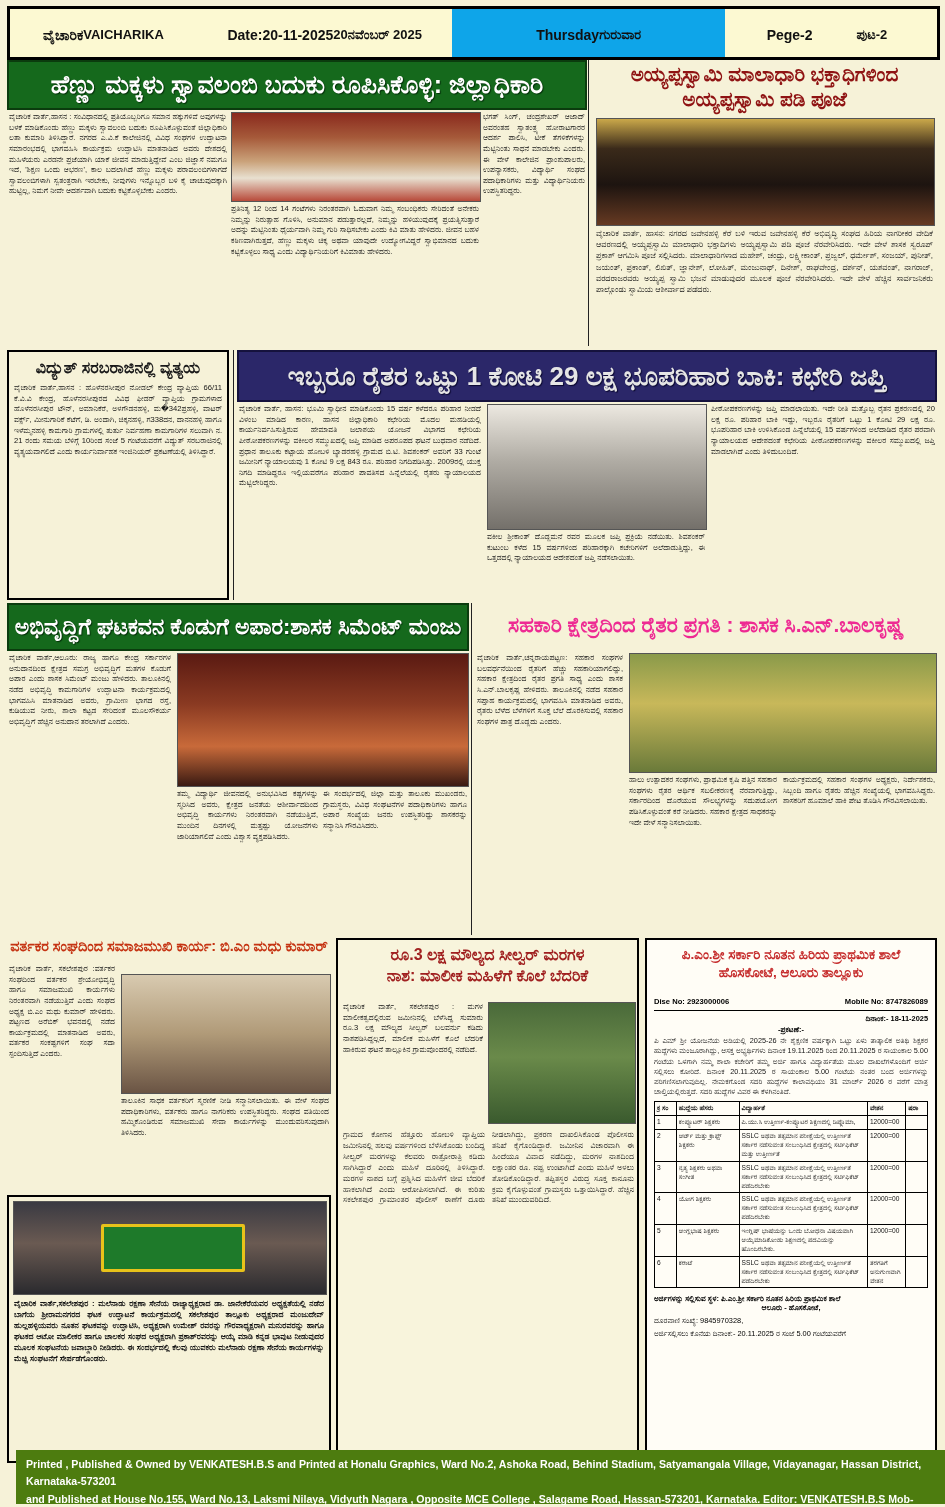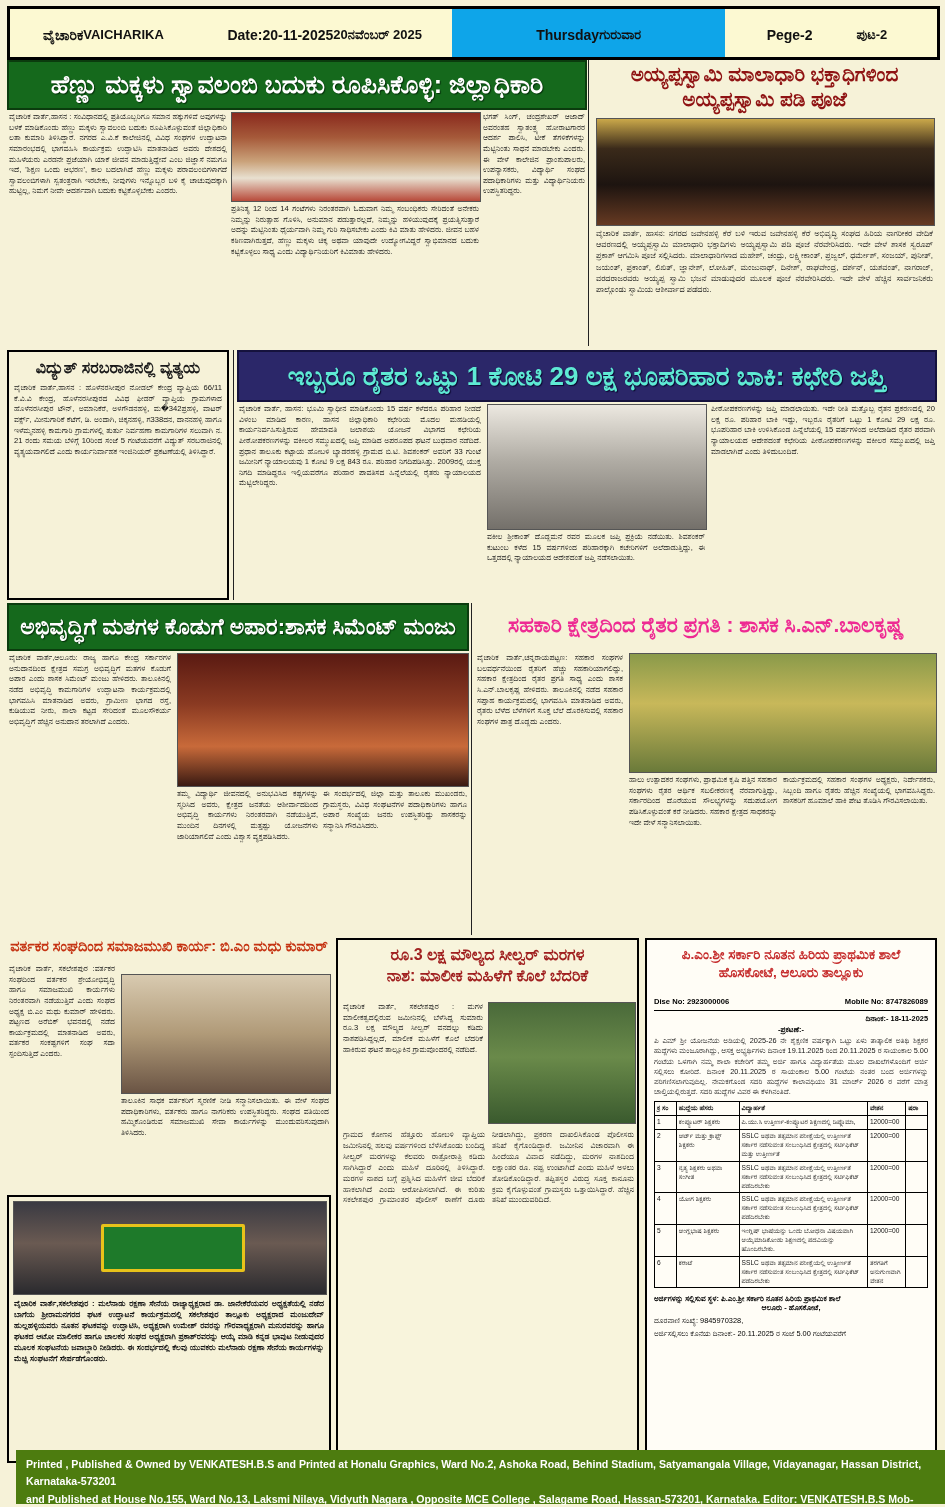--- a/index.html
+++ b/index.html
@@ -14,21 +14,21 @@
   .mh-cell{display:flex;justify-content:center;padding:18px 8px;}
   .mh-brand{width:20%;}
   .mh-date{width:28%;text-align:center;}
   .mh-day{width:30%;text-align:center;background:#0ea5e9;}
   .mh-page{width:22%;text-align:left;padding-right:16px;gap:44px;}
   .mh-top{font-weight:bold;font-size:14px;color:#111;}
   .mh-bot{font-weight:bold;font-size:13px;color:#111;}
   
   .bar-green{background:#15691c;border:2px solid #0b3c0e;color:#fff;display:flex;align-items:center;justify-content:center;
              font-weight:bold;text-shadow:1px 1px 1px #05300a;}
-  .bar-navy{background:#2b2769;border:2px solid #15123d;color:#5eead4;display:flex;align-items:center;justify-content:center;
+  .bar-navy{background:#2b2769;border:2px solid #15123d;color:#e5e5e5;display:flex;align-items:center;justify-content:center;
             font-weight:bold;text-shadow:1px 1px 1px #0a0830;}
   .hl-red{color:#8f1313;font-weight:bold;text-align:center;line-height:1.25;}
   .hl-magenta{color:#ee2a93;font-weight:bold;text-align:center;line-height:1.2;}
   .hl-orange{color:#c53312;font-weight:bold;text-align:center;}
   .hl-darkred{color:#a02020;font-weight:bold;text-align:center;line-height:1.3;}
   .boxed{border:2px solid #000;}
   
   .photo{border:1px solid #555;}
   .photo1{background:linear-gradient(180deg,#8a2a1e 0%,#a65a3a 28%,#caa27a 55%,#e8e0d0 74%,#b84a3a 100%);}
   .photo2{background:linear-gradient(180deg,#caa84a 0%,#3a2a1a 28%,#1d1410 62%,#663a22 100%);}
@@ -100,21 +100,21 @@
 
   <div class="abs" style="left:237px;top:350px;width:700px;height:250px;">
     <div class="bar-navy" style="height:48px;font-size:26px;">ಇಬ್ಬರೂ ರೈತರ ಒಟ್ಟು 1 ಕೋಟಿ 29 ಲಕ್ಷ ಭೂಪರಿಹಾರ ಬಾಕಿ: ಕಛೇರಿ ಜಪ್ತಿ</div>
     <div class="abs body-text" style="left:2px;top:54px;width:242px;height:194px;">ವೈಚಾರಿಕ ವಾರ್ತೆ, ಹಾಸನ: ಭೂಮಿ ಸ್ವಾಧೀನ ಮಾಡಿಕೊಂಡು 15 ವರ್ಷ ಕಳೆದರೂ ಪರಿಹಾರ ನೀಡದೆ ವಿಳಂಬ ಮಾಡಿದ ಕಾರಣ, ಹಾಸನ ಜಿಲ್ಲಾಧಿಕಾರಿ ಕಛೇರಿಯ ಮೊದಲ ಮಹಡಿಯಲ್ಲಿ ಕಾರ್ಯನಿರ್ವಹಿಸುತ್ತಿರುವ ಹೇಮಾವತಿ ಜಲಾಶಯ ಯೋಜನೆ ವಿಭಾಗದ ಕಛೇರಿಯ ಪೀಠೋಪಕರಣಗಳನ್ನು ವಕೀಲರ ಸಮ್ಮುಖದಲ್ಲಿ ಜಪ್ತಿ ಮಾಡಿದ ಅಪರೂಪದ ಘಟನೆ ಬುಧವಾರ ನಡೆದಿದೆ. ಪ್ರಧಾನ ತಾಲೂಕು ಕಟ್ಟಾಯ ಹೋಬಳಿ ಬ್ಯಾಡರಹಳ್ಳಿ ಗ್ರಾಮದ ಬಿ.ಟಿ. ಶಿವಶಂಕರ್ ಅವರಿಗೆ 33 ಗುಂಟೆ ಜಮೀನಿಗೆ ನ್ಯಾಯಾಲಯವು 1 ಕೋಟಿ 9 ಲಕ್ಷ 843 ರೂ. ಪರಿಹಾರ ನಿಗದಿಪಡಿಸಿತ್ತು. 2009ರಲ್ಲಿ ಯುಕ್ತ ನಿಗದಿ ಮಾಡಿದ್ದರೂ ಇಲ್ಲಿಯವರೆಗೂ ಪರಿಹಾರ ಪಾವತಿಸದ ಹಿನ್ನೆಲೆಯಲ್ಲಿ ರೈತರು ನ್ಯಾಯಾಲಯದ ಮೆಟ್ಟಿಲೇರಿದ್ದರು.</div>
     <div class="abs photo photo3" style="left:250px;top:54px;width:218px;height:124px;"></div>
     <div class="abs body-text" style="left:250px;top:182px;width:218px;height:66px;">ವಕೀಲ ಶ್ರೀಕಾಂತ್ ದೊಡ್ಡಮನೆ ರವರ ಮೂಲಕ ಜಪ್ತಿ ಪ್ರಕ್ರಿಯೆ ನಡೆಯಿತು. ಶಿವಶಂಕರ್ ಕುಟುಂಬ ಕಳೆದ 15 ವರ್ಷಗಳಿಂದ ಪರಿಹಾರಕ್ಕಾಗಿ ಕಚೇರಿಗಳಿಗೆ ಅಲೆದಾಡುತ್ತಿದ್ದು, ಈ ಒತ್ತಡದಲ್ಲಿ ನ್ಯಾಯಾಲಯದ ಆದೇಶದಂತೆ ಜಪ್ತಿ ನಡೆಸಲಾಯಿತು.</div>
     <div class="abs body-text" style="left:474px;top:54px;width:224px;height:194px;">ಪೀಠೋಪಕರಣಗಳನ್ನು ಜಪ್ತಿ ಮಾಡಲಾಯಿತು. ಇದೇ ರೀತಿ ಮತ್ತೊಬ್ಬ ರೈತನ ಪ್ರಕರಣದಲ್ಲಿ 20 ಲಕ್ಷ ರೂ. ಪರಿಹಾರ ಬಾಕಿ ಇದ್ದು, ಇಬ್ಬರೂ ರೈತರಿಗೆ ಒಟ್ಟು 1 ಕೋಟಿ 29 ಲಕ್ಷ ರೂ. ಭೂಪರಿಹಾರ ಬಾಕಿ ಉಳಿಸಿಕೊಂಡ ಹಿನ್ನೆಲೆಯಲ್ಲಿ 15 ವರ್ಷಗಳಿಂದ ಅಲೆದಾಡಿದ ರೈತರ ಪರವಾಗಿ ನ್ಯಾಯಾಲಯದ ಆದೇಶದಂತೆ ಕಛೇರಿಯ ಪೀಠೋಪಕರಣಗಳನ್ನು ವಕೀಲರ ಸಮ್ಮುಖದಲ್ಲಿ ಜಪ್ತಿ ಮಾಡಲಾಗಿದೆ ಎಂದು ತಿಳಿದುಬಂದಿದೆ.</div>
   </div>
 
   <div class="abs" style="left:7px;top:603px;width:462px;height:332px;">
-    <div class="bar-green" style="height:44px;font-size:22px;">ಅಭಿವೃದ್ಧಿಗೆ ಮತಗಳ ಕೊಡುಗೆ ಅಪಾರ:ಶಾಸಕ ಸಿಮೆಂಟ್ ಮಂಜು</div>
+    <div class="bar-green" style="height:44px;font-size:22px;">ಅಭಿವೃದ್ಧಿಗೆ ಘಟಕವನ ಕೊಡುಗೆ ಅಪಾರ:ಶಾಸಕ ಸಿಮೆಂಟ್ ಮಂಜು</div>
     <div class="abs body-text" style="left:2px;top:50px;width:162px;height:278px;">ವೈಚಾರಿಕ ವಾರ್ತೆ,ಆಲೂರು: ರಾಜ್ಯ ಹಾಗೂ ಕೇಂದ್ರ ಸರ್ಕಾರಗಳ ಅನುದಾನದಿಂದ ಕ್ಷೇತ್ರದ ಸಮಗ್ರ ಅಭಿವೃದ್ಧಿಗೆ ಮತಗಳ ಕೊಡುಗೆ ಅಪಾರ ಎಂದು ಶಾಸಕ ಸಿಮೆಂಟ್ ಮಂಜು ಹೇಳಿದರು. ತಾಲೂಕಿನಲ್ಲಿ ನಡೆದ ಅಭಿವೃದ್ಧಿ ಕಾಮಗಾರಿಗಳ ಉದ್ಘಾಟನಾ ಕಾರ್ಯಕ್ರಮದಲ್ಲಿ ಭಾಗವಹಿಸಿ ಮಾತನಾಡಿದ ಅವರು, ಗ್ರಾಮೀಣ ಭಾಗದ ರಸ್ತೆ, ಕುಡಿಯುವ ನೀರು, ಶಾಲಾ ಕಟ್ಟಡ ಸೇರಿದಂತೆ ಮೂಲಸೌಕರ್ಯ ಅಭಿವೃದ್ಧಿಗೆ ಹೆಚ್ಚಿನ ಅನುದಾನ ತರಲಾಗಿದೆ ಎಂದರು.</div>
     <div class="abs photo photo4" style="left:170px;top:50px;width:290px;height:132px;"></div>
     <div class="abs body-text" style="left:170px;top:186px;width:141px;height:142px;">ತಮ್ಮ ವಿದ್ಯಾರ್ಥಿ ಜೀವನದಲ್ಲಿ ಅನುಭವಿಸಿದ ಕಷ್ಟಗಳನ್ನು ಸ್ಮರಿಸಿದ ಅವರು, ಕ್ಷೇತ್ರದ ಜನತೆಯ ಆಶೀರ್ವಾದದಿಂದ ಅಭಿವೃದ್ಧಿ ಕಾರ್ಯಗಳು ನಿರಂತರವಾಗಿ ನಡೆಯುತ್ತಿವೆ, ಮುಂದಿನ ದಿನಗಳಲ್ಲಿ ಮತ್ತಷ್ಟು ಯೋಜನೆಗಳು ಜಾರಿಯಾಗಲಿವೆ ಎಂದು ವಿಶ್ವಾಸ ವ್ಯಕ್ತಪಡಿಸಿದರು.</div>
     <div class="abs body-text" style="left:316px;top:186px;width:144px;height:142px;">ಈ ಸಂದರ್ಭದಲ್ಲಿ ಜಿಲ್ಲಾ ಮತ್ತು ತಾಲೂಕು ಮುಖಂಡರು, ಗ್ರಾಮಸ್ಥರು, ವಿವಿಧ ಸಂಘಟನೆಗಳ ಪದಾಧಿಕಾರಿಗಳು ಹಾಗೂ ಅಪಾರ ಸಂಖ್ಯೆಯ ಜನರು ಉಪಸ್ಥಿತರಿದ್ದು ಶಾಸಕರನ್ನು ಸನ್ಮಾನಿಸಿ ಗೌರವಿಸಿದರು.</div>
   </div>
 
   <div class="abs vrule" style="left:471px;top:603px;height:332px;"></div>
 
   <div class="abs" style="left:475px;top:603px;width:462px;height:332px;">
     <div class="hl-magenta" style="font-size:21px;height:44px;display:flex;align-items:center;justify-content:center;">ಸಹಕಾರಿ ಕ್ಷೇತ್ರದಿಂದ ರೈತರ ಪ್ರಗತಿ : ಶಾಸಕ ಸಿ.ಎನ್.ಬಾಲಕೃಷ್ಣ</div>
@@ -135,21 +135,21 @@
     <div class="abs photo photo7" style="left:4px;top:4px;width:312px;height:92px;">
       <div class="p7-banner"></div>
     </div>
     <div class="abs body-text" style="left:5px;top:102px;width:310px;height:158px;font-size:7.8px;font-weight:bold;">ವೈಚಾರಿಕ ವಾರ್ತೆ,ಸಕಲೇಶಪುರ : ಮಲೆನಾಡು ರಕ್ಷಣಾ ಸೇನೆಯ ರಾಜ್ಯಾಧ್ಯಕ್ಷರಾದ ಡಾ. ಜಾನೇಕೆರೆಯವರ ಅಧ್ಯಕ್ಷತೆಯಲ್ಲಿ ನಡೆದ ಬಾಗೆಯ ಶ್ರೀರಾಮನಗರದ ಘಟಕ ಉದ್ಘಾಟನೆ ಕಾರ್ಯಕ್ರಮದಲ್ಲಿ ಸಕಲೇಶಪುರ ತಾಲ್ಲೂಕು ಅಧ್ಯಕ್ಷರಾದ ಮಂಜುದೇವ್ ಹುಲ್ಲಹಳ್ಳಿಯವರು ನೂತನ ಘಟಕವನ್ನು ಉದ್ಘಾಟಿಸಿ, ಅಧ್ಯಕ್ಷರಾಗಿ ಉಮೇಶ್ ರವರನ್ನು ಗೌರವಾಧ್ಯಕ್ಷರಾಗಿ ಮನುರವರನ್ನು ಹಾಗೂ ಘಟಕದ ಆಟೋ ಮಾಲೀಕರ ಹಾಗೂ ಚಾಲಕರ ಸಂಘದ ಅಧ್ಯಕ್ಷರಾಗಿ ಪ್ರಕಾಶ್‌ರವರನ್ನು ಆಯ್ಕೆ ಮಾಡಿ ಕನ್ನಡ ಭಾವುಟ ನೀಡುವುದರ ಮೂಲಕ ಸಂಘಟನೆಯ ಜವಾಬ್ದಾರಿ ನೀಡಿದರು. ಈ ಸಂದರ್ಭದಲ್ಲಿ ಕೆಲವು ಯುವಕರು ಮಲೆನಾಡು ರಕ್ಷಣಾ ಸೇನೆಯ ಕಾರ್ಯಗಳನ್ನು ಮೆಚ್ಚಿ ಸಂಘಟನೆಗೆ ಸೇರ್ಪಡೆಗೊಂಡರು.</div>
   </div>
 
   <div class="abs boxed" style="left:336px;top:938px;width:303px;height:525px;box-sizing:border-box;background:#f8f4dc;">
     <div class="hl-darkred" style="font-size:16px;padding-top:5px;">ರೂ.3 ಲಕ್ಷ ಮೌಲ್ಯದ ಸೀಲ್ವರ್ ಮರಗಳ</div>
     <div class="hl-darkred" style="font-size:16px;">ನಾಶ: ಮಾಲೀಕ ಮಹಿಳೆಗೆ ಕೊಲೆ ಬೆದರಿಕೆ</div>
     <div class="abs photo photo8" style="left:150px;top:62px;width:146px;height:120px;"></div>
-    <div class="abs body-text" style="left:5px;top:62px;width:140px;height:120px;">ವೈಚಾರಿಕ ವಾರ್ತೆ, ಸಕಲೇಶಪುರ : ಮಗಳ ಮಾಲೀಕತ್ವದಲ್ಲಿರುವ ಜಮೀನಿನಲ್ಲಿ ಬೆಳೆಸಿದ್ದ ಸುಮಾರು ರೂ.3 ಲಕ್ಷ ಮೌಲ್ಯದ ಸೀಲ್ವರ್ ವನದಲ್ನು ಕಡಿದು ನಾಶಪಡಿಸಿದ್ದಲ್ಲದೆ, ಮಾಲೀಕ ಮಹಿಳೆಗೆ ಕೊಲೆ ಬೆದರಿಕೆ ಹಾಕಿರುವ ಘಟನೆ ತಾಲ್ಲೂಕಿನ ಗ್ರಾಮವೊಂದರಲ್ಲಿ ನಡೆದಿದೆ.</div>
+    <div class="abs body-text" style="left:5px;top:62px;width:140px;height:120px;">ವೈಚಾರಿಕ ವಾರ್ತೆ, ಸಕಲೇಶಪುರ : ಮಗಳ ಮಾಲೀಕತ್ವದಲ್ಲಿರುವ ಜಮೀನಿನಲ್ಲಿ ಬೆಳೆಸಿದ್ದ ಸುಮಾರು ರೂ.3 ಲಕ್ಷ ಮೌಲ್ಯದ ಸೀಲ್ವರ್ ಬಲವರ್ನು ಕಡಿದು ನಾಶಪಡಿಸಿದ್ದಲ್ಲದೆ, ಮಾಲೀಕ ಮಹಿಳೆಗೆ ಕೊಲೆ ಬೆದರಿಕೆ ಹಾಕಿರುವ ಘಟನೆ ತಾಲ್ಲೂಕಿನ ಗ್ರಾಮವೊಂದರಲ್ಲಿ ನಡೆದಿದೆ.</div>
     <div class="abs body-text" style="left:5px;top:190px;width:291px;height:326px;column-count:2;column-gap:7px;font-size:7.8px;">ಗ್ರಾಮದ ಕೋಣನ ಹೆತ್ತೂರು ಹೋಬಳಿ ವ್ಯಾಪ್ತಿಯ ಜಮೀನಿನಲ್ಲಿ ಹಲವು ವರ್ಷಗಳಿಂದ ಬೆಳೆಸಿಕೊಂಡು ಬಂದಿದ್ದ ಸೀಲ್ವರ್ ಮರಗಳನ್ನು ಕೆಲವರು ರಾತ್ರೋರಾತ್ರಿ ಕಡಿದು ಸಾಗಿಸಿದ್ದಾರೆ ಎಂದು ಮಹಿಳೆ ದೂರಿನಲ್ಲಿ ತಿಳಿಸಿದ್ದಾರೆ. ಮರಗಳ ನಾಶದ ಬಗ್ಗೆ ಪ್ರಶ್ನಿಸಿದ ಮಹಿಳೆಗೆ ಜೀವ ಬೆದರಿಕೆ ಹಾಕಲಾಗಿದೆ ಎಂದು ಆರೋಪಿಸಲಾಗಿದೆ. ಈ ಕುರಿತು ಸಕಲೇಶಪುರ ಗ್ರಾಮಾಂತರ ಪೊಲೀಸ್ ಠಾಣೆಗೆ ದೂರು ನೀಡಲಾಗಿದ್ದು, ಪ್ರಕರಣ ದಾಖಲಿಸಿಕೊಂಡ ಪೊಲೀಸರು ತನಿಖೆ ಕೈಗೊಂಡಿದ್ದಾರೆ. ಜಮೀನಿನ ವಿಚಾರವಾಗಿ ಈ ಹಿಂದೆಯೂ ವಿವಾದ ನಡೆದಿದ್ದು, ಮರಗಳ ನಾಶದಿಂದ ಲಕ್ಷಾಂತರ ರೂ. ನಷ್ಟ ಉಂಟಾಗಿದೆ ಎಂದು ಮಹಿಳೆ ಅಳಲು ತೋಡಿಕೊಂಡಿದ್ದಾರೆ. ತಪ್ಪಿತಸ್ಥರ ವಿರುದ್ಧ ಸೂಕ್ತ ಕಾನೂನು ಕ್ರಮ ಕೈಗೊಳ್ಳುವಂತೆ ಗ್ರಾಮಸ್ಥರು ಒತ್ತಾಯಿಸಿದ್ದಾರೆ. ಹೆಚ್ಚಿನ ತನಿಖೆ ಮುಂದುವರಿದಿದೆ.</div>
   </div>
 
   <div class="abs notice" style="left:645px;top:938px;width:292px;height:525px;box-sizing:border-box;">
     <div class="hl-darkred" style="font-size:13.5px;color:#c52a2a;">ಪಿ.ಎಂ.ಶ್ರೀ ಸರ್ಕಾರಿ ನೂತನ ಹಿರಿಯ ಪ್ರಾಥಮಿಕ ಶಾಲೆ</div>
     <div class="hl-darkred" style="font-size:13.5px;color:#c52a2a;">ಹೊಸಕೋಟೆ, ಆಲೂರು ತಾಲ್ಲೂಕು</div>
     <div class="n-info">
       <span>Dise No: 2923000006</span>
       <span>Mobile No: 8747826089</span>
     </div>

